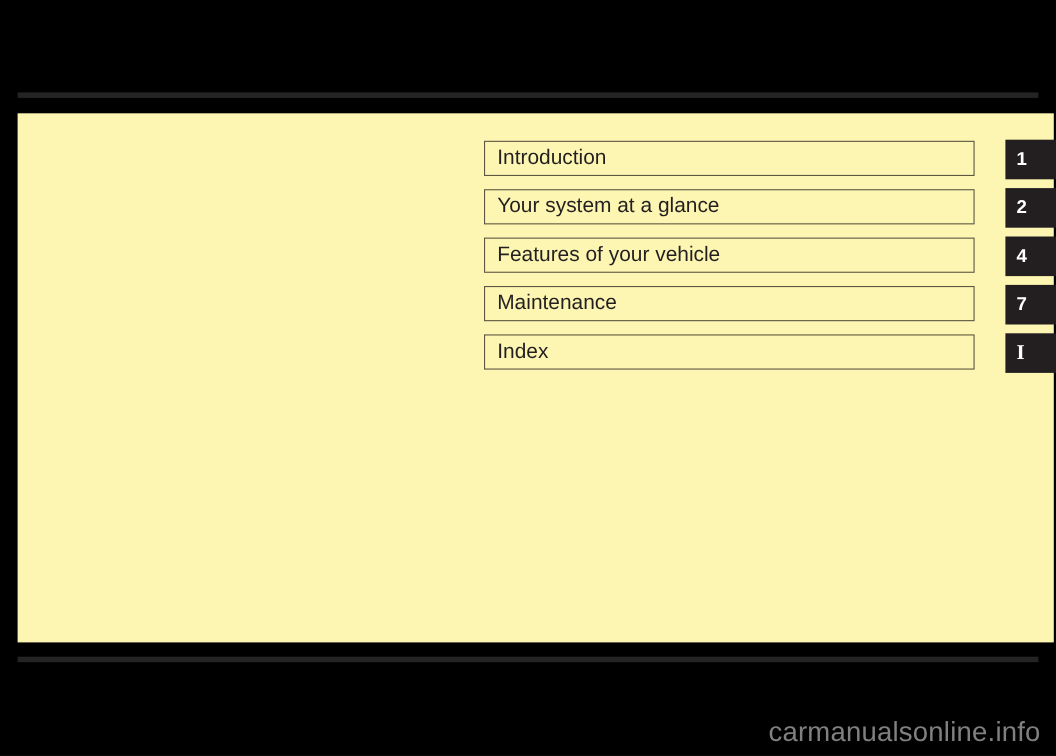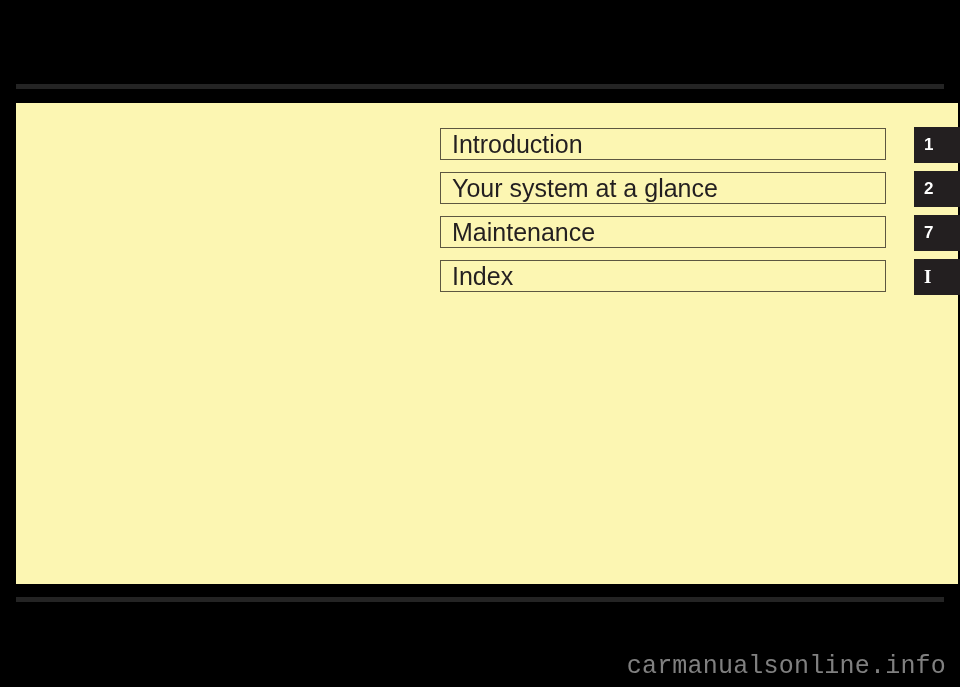--- a/index.html
+++ b/index.html
@@ -97,21 +97,21 @@
     width: 446px;
     height: 32px;
     border: 1px solid #5d5741;
     background: #fcf6b2;
     box-sizing: border-box;
     display: flex;
     align-items: center;
   }
   .toc-entry-label {
     padding-left: 11px;
-    font-size: 25px;
+    font-size: 19px;
     color: #231f20;
     white-space: nowrap;
     text-align: center;
   }
   .toc-tab {
     position: absolute;
     left: 474px;
     top: -1px;
     width: 60px;
     height: 36px;
@@ -132,21 +132,20 @@
 
   
   #watermark {
     position: absolute;
     right: 14px;
     top: 652px;
     font-size: 25px;
     color: #808080;
     letter-spacing: 0.2px;
     white-space: nowrap;
-    font-family: Liberation Mono, monospace;
   }
 </style>
 </head>
 <body>
 
 <div id="screen">
 
   <div class="rule-bar top"></div>
   <div class="rule-bar bottom"></div>
 
@@ -167,20 +166,28 @@
       <div class="toc-row">
         <div class="toc-entry">
           <span class="toc-entry-label">Your system at a glance</span>
         </div>
         <div class="toc-tab">
           <span class="toc-tab-label">2</span>
         </div>
       </div>
 
 
+      <div class="toc-row">
+        <div class="toc-entry">
+          <span class="toc-entry-label">Features of your vehicle</span>
+        </div>
+        <div class="toc-tab">
+          <span class="toc-tab-label">4</span>
+        </div>
+      </div>
 
 
 
       <div class="toc-row">
         <div class="toc-entry">
           <span class="toc-entry-label">Maintenance</span>
         </div>
         <div class="toc-tab">
           <span class="toc-tab-label">7</span>
         </div>

